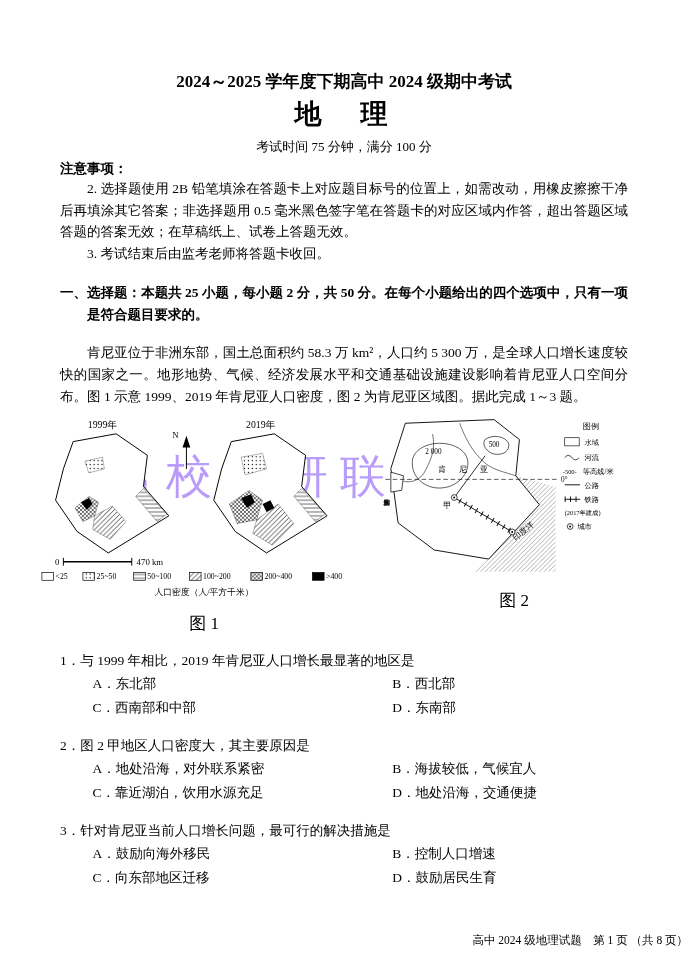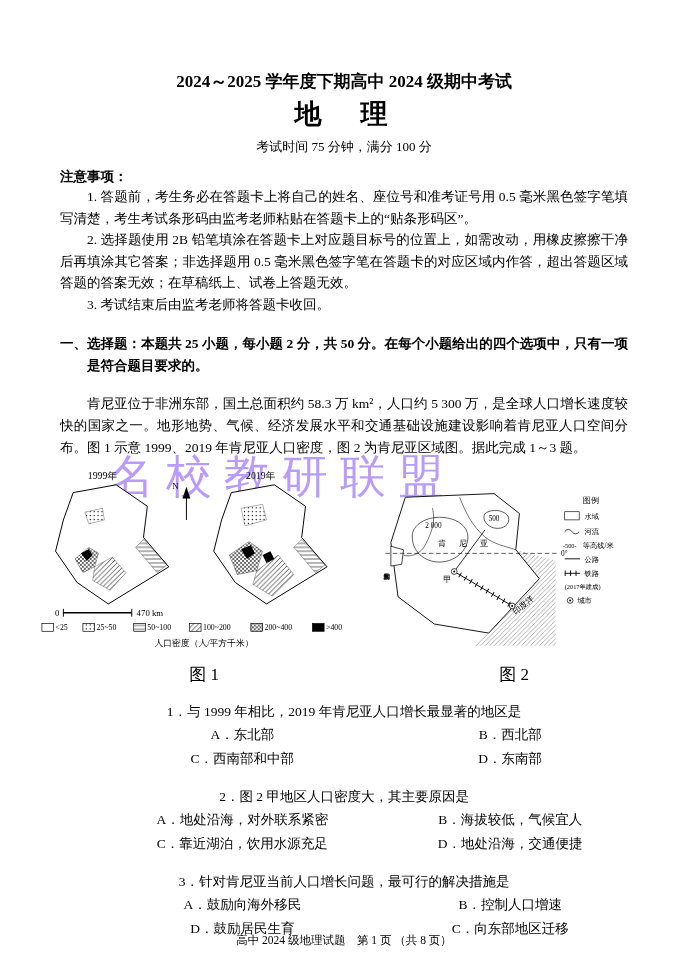--- a/index.html
+++ b/index.html
@@ -6,51 +6,50 @@
   html,body { background:#888; }
   body { display:flex; justify-content:center; }
   .page {
     position:relative; width:688px; height:972px; background:#fff;
     font-family:"Liberation Serif","DejaVu Serif",serif; color:#000;
     padding:70px 60px 16px; overflow:hidden;
   }
   .title { text-align:center; font-weight:bold; font-size:17px; }
   .subject { text-align:center; font-weight:bold; font-size:27px; margin-top:3px; letter-spacing:6px; }
   .meta { text-align:center; font-size:13px; margin-top:6px; }
-  .notice-heading { font-weight:bold; font-size:13.5px; margin-top:12px; }
+  .notice-heading { font-weight:bold; font-size:13.5px; margin-top:4px; }
   .notice-item { font-size:13.5px; line-height:21.5px; text-indent:2em; text-align:justify; }
   .section-heading { font-weight:bold; font-size:13.5px; line-height:22px; margin-top:18px; padding-left:2em; text-indent:-2em; text-align:justify; }
   .passage { font-size:13.5px; line-height:22px; text-indent:2em; margin-top:16px; text-align:justify; position:relative; z-index:2; }
   .watermark {
     position:absolute; left:108px; top:446px; font-size:46px; color:#8b5cf6;
     letter-spacing:12px; z-index:1; white-space:nowrap; opacity:.6; pointer-events:none;
   }
-  .figures { display:flex; justify-content:space-between; margin:8px -22px 0; position:relative; z-index:2;align-items:flex-end; }
+  .figures { display:flex; justify-content:space-between; margin:8px -22px 0; position:relative; z-index:2; }
   .fig-block { display:flex; flex-direction:column; align-items:center; }
   .fig-caption { font-size:17px; margin-top:10px; text-align:center; }
   svg text { font-family:"Liberation Serif","DejaVu Serif",serif; fill:#000; }
   .t10 { font-size:10px; } .t9 { font-size:9px; } .t8 { font-size:8px; } .t7 { font-size:7px; }
   .vert { writing-mode:vertical-rl; text-orientation:upright; }
   .questions { margin-top:10px; font-size:13.5px; position:relative; z-index:2; }
-  .question { margin-top:15px;text-align:center; }
+  .question { margin-top:15px; }
   .q-stem { line-height:22px; }
   .q-options { display:grid; grid-template-columns:56% 44%; padding-left:2.4em; line-height:24px; }
-  .footer { position:absolute; left:0; right:0; bottom:24px; text-align:center; font-size:11.5px; }
+  .footer { position:absolute; left:0; right:0; bottom:24px; text-align:right; font-size:11.5px; }
 </style>
 </head>
 <body>
 
 <div class="page">
 
   <div class="title">2024～2025 学年度下期高中 2024 级期中考试</div>
   <div class="subject">地　理</div>
   <div class="meta">考试时间 75 分钟，满分 100 分</div>
 
   <div class="notice-heading">注意事项：</div>
-  <p class="notice-item">1. 答题前，考生务必在答题卡上将自己的姓名、座位号和准考证号用 0.5 毫米黑色签字笔填写清楚，考生考试条形码由监考老师粘贴在答题卡上的“贴条形码区”。</p>
   <p class="notice-item">2. 选择题使用 2B 铅笔填涂在答题卡上对应题目标号的位置上，如需改动，用橡皮擦擦干净后再填涂其它答案；非选择题用 0.5 毫米黑色签字笔在答题卡的对应区域内作答，超出答题区域答题的答案无效；在草稿纸上、试卷上答题无效。</p>
   <p class="notice-item">3. 考试结束后由监考老师将答题卡收回。</p>
 
   <p class="section-heading">一、选择题：本题共 25 小题，每小题 2 分，共 50 分。在每个小题给出的四个选项中，只有一项是符合题目要求的。</p>
 
   <div class="watermark">名校教研联盟</div>
 
   <p class="passage">肯尼亚位于非洲东部，国土总面积约 58.3 万 km²，人口约 5 300 万，是全球人口增长速度较快的国家之一。地形地势、气候、经济发展水平和交通基础设施建设影响着肯尼亚人口空间分布。图 1 示意 1999、2019 年肯尼亚人口密度，图 2 为肯尼亚区域图。据此完成 1～3 题。</p>
 
   <div class="figures">
@@ -217,20 +216,20 @@
         <span>C．靠近湖泊，饮用水源充足</span>
         <span>D．地处沿海，交通便捷</span>
       </div>
     </div>
 
     <div class="question">
       <div class="q-stem">3．针对肯尼亚当前人口增长问题，最可行的解决措施是</div>
       <div class="q-options">
         <span>A．鼓励向海外移民</span>
         <span>B．控制人口增速</span>
+        <span>C．向东部地区迁移</span>
         <span>D．鼓励居民生育</span>
-        <span>C．向东部地区迁移</span>
       </div>
     </div>
   </div>
 
   <div class="footer">高中 2024 级地理试题　第 1 页 （共 8 页）</div>
 </div>
 
 </body></html>

